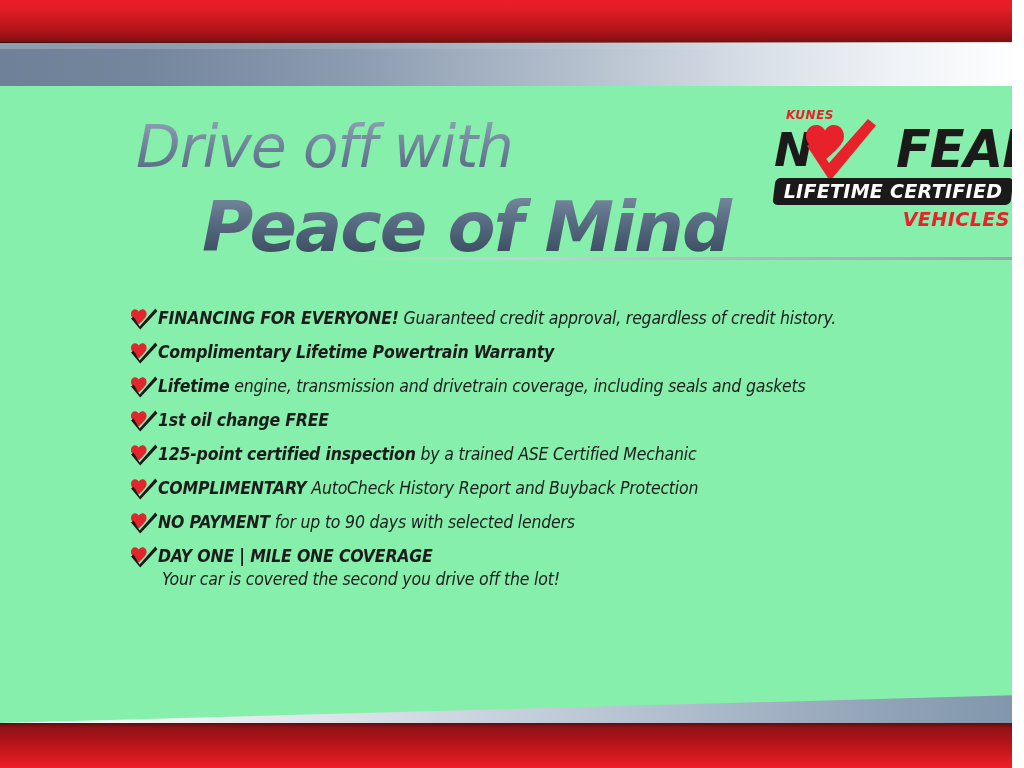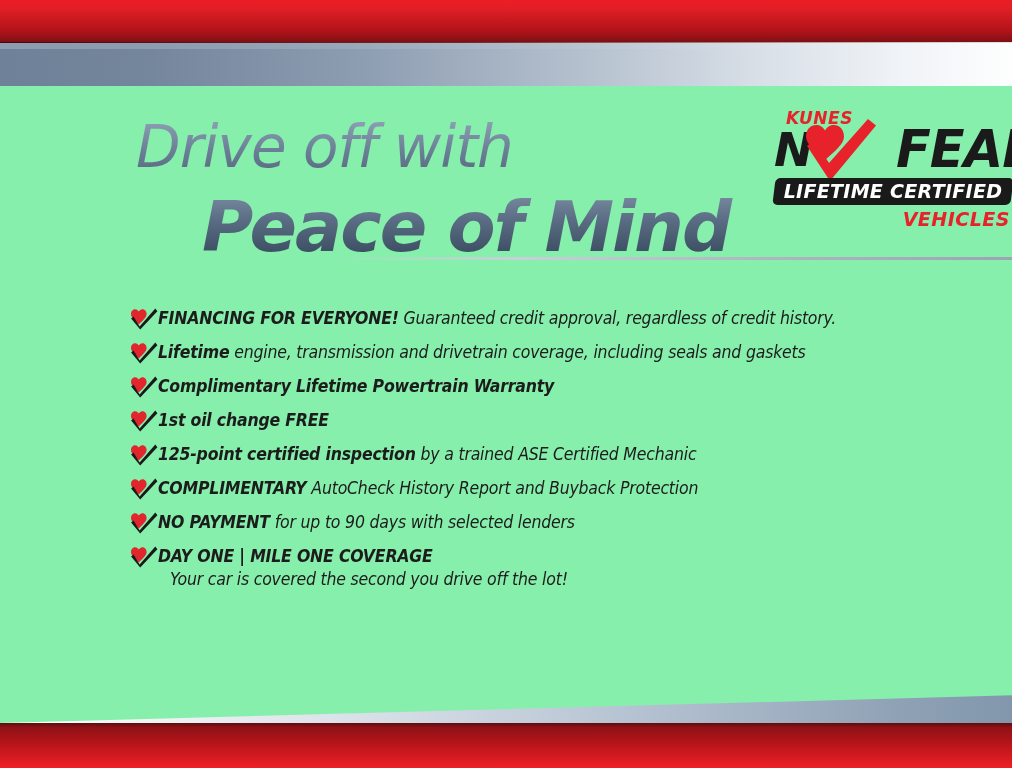--- a/index.html
+++ b/index.html
@@ -157,21 +157,21 @@
     width: 244px;
     height: 132px;
   }
   .logo-kunes {
     position: absolute;
     left: 14px;
     top: 0px;
     font-family: "DejaVu Sans", sans-serif;
     font-weight: 700;
     font-style: italic;
-    font-size: 17px;
+    font-size: 12px;
     letter-spacing: 0.5px;
     color: #e8222a;
   }
   .logo-nofear {
     position: absolute;
     left: 2px;
     top: 18px;
     width: 242px;
     height: 50px;
   }
@@ -286,21 +286,21 @@
     font-weight: 400;
   }
   .benefit-sub {
     font-family: "DejaVu Sans Condensed", "DejaVu Sans", sans-serif;
     font-style: italic;
     font-weight: 400;
     font-size: 17.5px;
     line-height: 24px;
     color: #1c1c1c;
     letter-spacing: -0.2px;
-    margin-left: 12px;
+    margin-left: 4px;
     white-space: nowrap;
   }
 </style>
 </head>
 <body>
 
 <div class="promo-card">
 
   <div class="band-top">
     <div class="band-top-gray-fix"></div>
@@ -352,33 +352,33 @@
     </div>
 
     <div class="benefit-row">
       <div class="benefit-icon">
         <svg viewBox="0 0 28 22" width="28" height="22" xmlns="http://www.w3.org/2000/svg">
           <path d="M5.2 1.2 C2.4 1.2 1 3.6 1 6 C1 9.4 4.4 12 8.8 16.4 C13.2 12 16.6 9.4 16.6 6 C16.6 3.6 15.2 1.2 12.4 1.2 C10.8 1.2 9.5 2.3 8.8 3.6 C8.1 2.3 6.8 1.2 5.2 1.2 Z" fill="#e1262d"></path>
           <path d="M3.6 8.6 L9.6 18.6 L25.3 0.4 L27.4 3.3 L10.2 21.6 L1.1 10.6 Z" fill="#1a1a1a"></path>
         </svg>
       </div>
       <div class="benefit-text-wrap">
+        <div class="benefit-line"><span class="benefit-lead">Complimentary Lifetime Powertrain Warranty</span><span class="benefit-rest"></span></div>
+      </div>
+    </div>
+
+    <div class="benefit-row">
+      <div class="benefit-icon">
+        <svg viewBox="0 0 28 22" width="28" height="22" xmlns="http://www.w3.org/2000/svg">
+          <path d="M5.2 1.2 C2.4 1.2 1 3.6 1 6 C1 9.4 4.4 12 8.8 16.4 C13.2 12 16.6 9.4 16.6 6 C16.6 3.6 15.2 1.2 12.4 1.2 C10.8 1.2 9.5 2.3 8.8 3.6 C8.1 2.3 6.8 1.2 5.2 1.2 Z" fill="#e1262d"></path>
+          <path d="M3.6 8.6 L9.6 18.6 L25.3 0.4 L27.4 3.3 L10.2 21.6 L1.1 10.6 Z" fill="#1a1a1a"></path>
+        </svg>
+      </div>
+      <div class="benefit-text-wrap">
         <div class="benefit-line"><span class="benefit-lead">Lifetime</span><span class="benefit-rest"> engine, transmission and drivetrain coverage, including seals and gaskets</span></div>
-      </div>
-    </div>
-
-    <div class="benefit-row">
-      <div class="benefit-icon">
-        <svg viewBox="0 0 28 22" width="28" height="22" xmlns="http://www.w3.org/2000/svg">
-          <path d="M5.2 1.2 C2.4 1.2 1 3.6 1 6 C1 9.4 4.4 12 8.8 16.4 C13.2 12 16.6 9.4 16.6 6 C16.6 3.6 15.2 1.2 12.4 1.2 C10.8 1.2 9.5 2.3 8.8 3.6 C8.1 2.3 6.8 1.2 5.2 1.2 Z" fill="#e1262d"></path>
-          <path d="M3.6 8.6 L9.6 18.6 L25.3 0.4 L27.4 3.3 L10.2 21.6 L1.1 10.6 Z" fill="#1a1a1a"></path>
-        </svg>
-      </div>
-      <div class="benefit-text-wrap">
-        <div class="benefit-line"><span class="benefit-lead">Complimentary Lifetime Powertrain Warranty</span><span class="benefit-rest"></span></div>
       </div>
     </div>
 
     <div class="benefit-row">
       <div class="benefit-icon">
         <svg viewBox="0 0 28 22" width="28" height="22" xmlns="http://www.w3.org/2000/svg">
           <path d="M5.2 1.2 C2.4 1.2 1 3.6 1 6 C1 9.4 4.4 12 8.8 16.4 C13.2 12 16.6 9.4 16.6 6 C16.6 3.6 15.2 1.2 12.4 1.2 C10.8 1.2 9.5 2.3 8.8 3.6 C8.1 2.3 6.8 1.2 5.2 1.2 Z" fill="#e1262d"></path>
           <path d="M3.6 8.6 L9.6 18.6 L25.3 0.4 L27.4 3.3 L10.2 21.6 L1.1 10.6 Z" fill="#1a1a1a"></path>
         </svg>
       </div>

